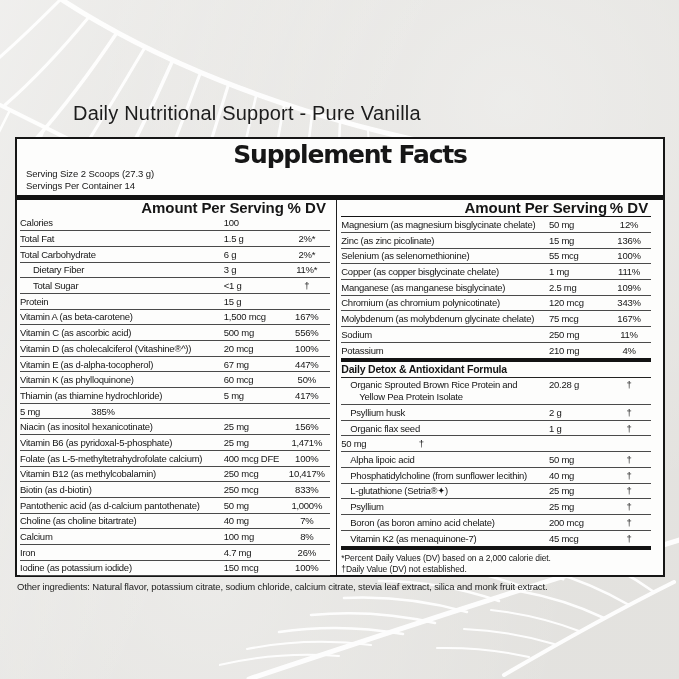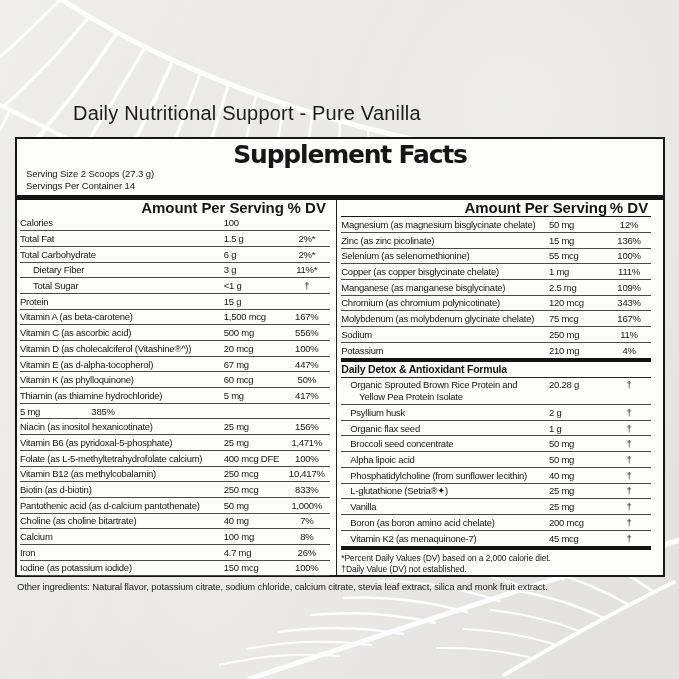--- a/index.html
+++ b/index.html
@@ -369,21 +369,20 @@
               <span class="dv">†</span>
             </div>
 
             <div class="row">
               <span class="name"><span class="n1">Organic flax seed</span></span>
               <span class="amt">1 g</span>
               <span class="dv">†</span>
             </div>
 
             <div class="row">
-              <span class="name"><span class="n1">Broccoli seed concentrate</span></span>
               <span class="amt">50 mg</span>
               <span class="dv">†</span>
             </div>
 
             <div class="row">
               <span class="name"><span class="n1">Alpha lipoic acid</span></span>
               <span class="amt">50 mg</span>
               <span class="dv">†</span>
             </div>
 
@@ -393,21 +392,21 @@
               <span class="dv">†</span>
             </div>
 
             <div class="row">
               <span class="name"><span class="n1">L-glutathione (Setria®✦)</span></span>
               <span class="amt">25 mg</span>
               <span class="dv">†</span>
             </div>
 
             <div class="row">
-              <span class="name"><span class="n1">Vanilla</span></span>
+              <span class="name"><span class="n1">Psyllium</span></span>
               <span class="amt">25 mg</span>
               <span class="dv">†</span>
             </div>
 
             <div class="row">
               <span class="name"><span class="n1">Boron (as boron amino acid chelate)</span></span>
               <span class="amt">200 mcg</span>
               <span class="dv">†</span>
             </div>
 

